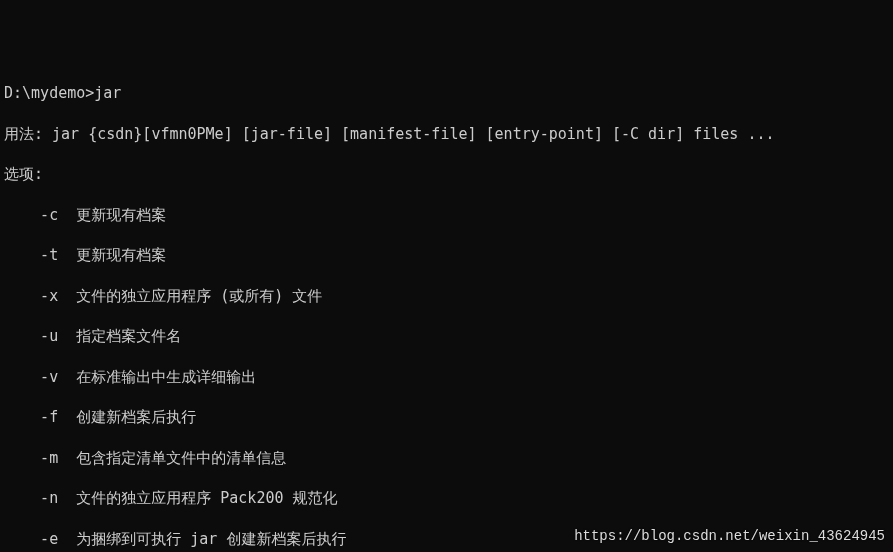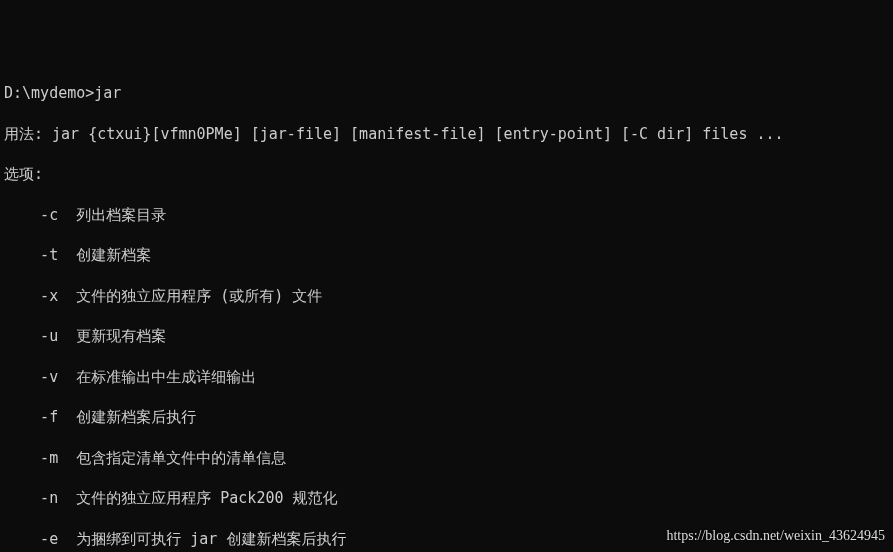--- a/index.html
+++ b/index.html
@@ -21,37 +21,37 @@
       white-space: pre;
     }
     .terminal-line {
       display: block;
     }
     .watermark {
       position: absolute;
       bottom: 6px;
       right: 8px;
       color: #dddddd;
-      font-family: Liberation Serif, serif;
+      font-family: Liberation Mono, monospace;
       font-size: 14px;
       text-shadow: 0 0 2px rgba(0,0,0,0.8);
     }
   </style>
 </head>
 <body>
 
 
 
 <span class="terminal-line">D:\mydemo&gt;jar</span>
-<span class="terminal-line">用法: jar {ctxui}[vfmn0PMe] [jar-file] [manifest-file] [entry-point] [-C dir] files ...</span>
+<span class="terminal-line">用法: jar {csdn}[vfmn0PMe] [jar-file] [manifest-file] [entry-point] [-C dir] files ...</span>
 <span class="terminal-line">选项:</span>
-<span class="terminal-line">    -c  列出档案目录</span>
-<span class="terminal-line">    -t  创建新档案</span>
+<span class="terminal-line">    -c  更新现有档案</span>
+<span class="terminal-line">    -t  更新现有档案</span>
 <span class="terminal-line">    -x  文件的独立应用程序 (或所有) 文件</span>
-<span class="terminal-line">    -u  更新现有档案</span>
+<span class="terminal-line">    -u  指定档案文件名</span>
 <span class="terminal-line">    -v  在标准输出中生成详细输出</span>
 <span class="terminal-line">    -f  创建新档案后执行</span>
 <span class="terminal-line">    -m  包含指定清单文件中的清单信息</span>
 <span class="terminal-line">    -n  文件的独立应用程序 Pack200 规范化</span>
 <span class="terminal-line">    -e  为捆绑到可执行 jar 创建新档案后执行</span>
 
 
 
 
 

